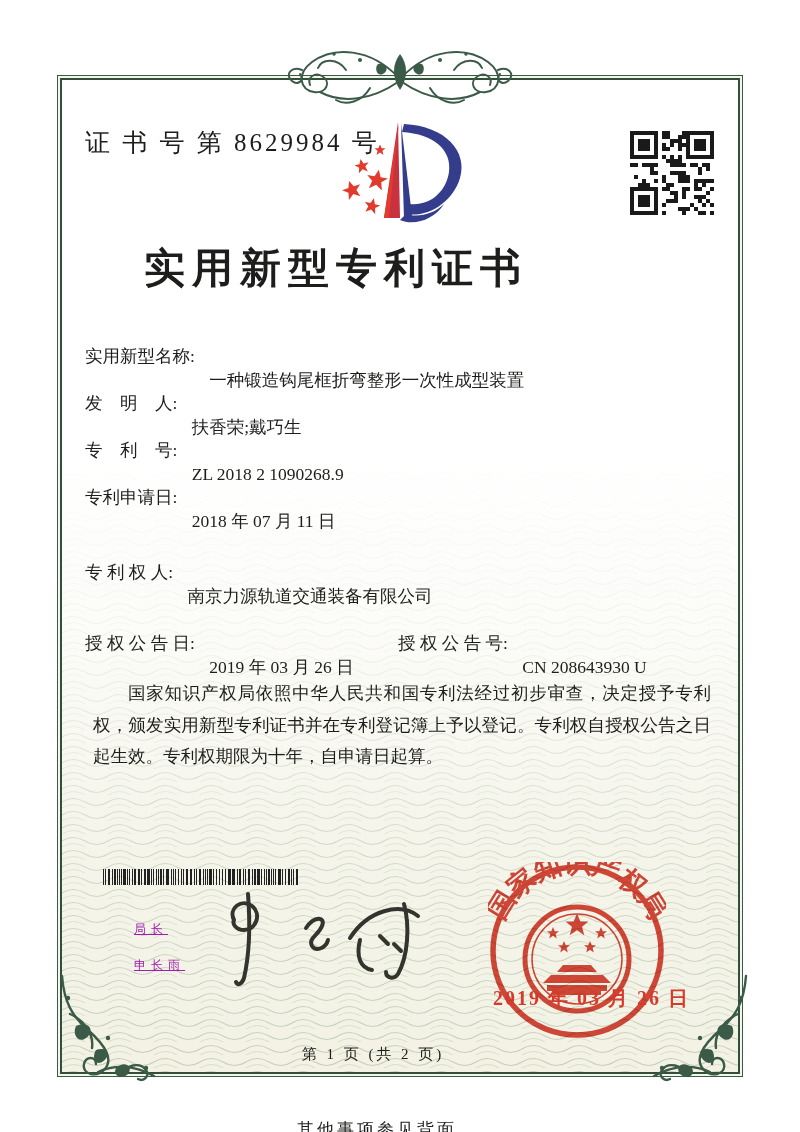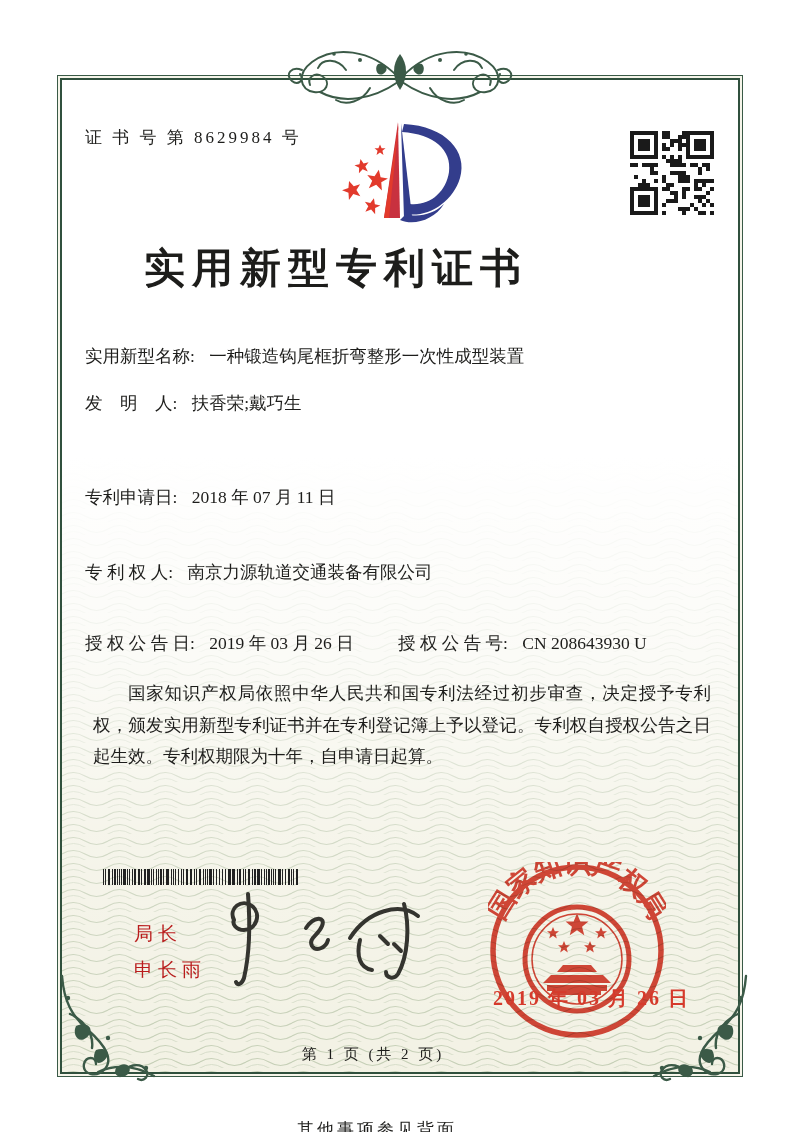--- a/index.html
+++ b/index.html
@@ -12,33 +12,33 @@
   .waves{position:absolute;inset:0;width:100%;height:100%;}
   .wave-fade{position:absolute;inset:0;
      background:linear-gradient(180deg,#ffffff 0%,#ffffff 38%,rgba(255,255,255,.72) 58%,
                 rgba(255,255,255,.28) 76%,rgba(255,255,255,.05) 100%);}
   
   .orn-top{position:absolute;left:50%;top:30px;transform:translateX(-50%);}
   .orn-bl{position:absolute;left:50px;top:968px;}
   .orn-br{position:absolute;left:628px;top:968px;transform:scaleX(-1);}
   
   .abs{position:absolute;}
-  .cert-no{left:85px;top:126px;font-size:17px;letter-spacing:3px;}
+  .cert-no{left:85px;top:126px;font-size:25px;letter-spacing:3px;}
   .title{left:0;width:672px;top:241px;text-align:center;font-size:41px;font-weight:bold;
          letter-spacing:7px;}
   .field-row{left:85px;width:640px;font-size:17.5px;line-height:1.45;}
   .flabel{display:inline-block;vertical-align:top;}
-  .fvalue{display:inline-block;vertical-align:top;margin-left:10px;}
+  .fvalue{display:inline-block;vertical-align:top;margin-left:10px;margin-top:24px;}
   .fvalue.wrapv{max-width:540px;}
   .pair2{position:absolute;left:313px;top:0;}
   .body-text{left:84px;width:636px;top:669px;font-size:17.5px;line-height:1.8;text-align:justify;}
   .body-text p{margin:9px;text-indent:2em;}
   .barcode{left:103px;top:869px;height:16px;display:flex;align-items:stretch;}
   .barcode .bar{background:#222;height:16px;}
-  .signer{font-size:19px;letter-spacing:5px;color:#b91c1c;}
+  .signer{font-size:12px;letter-spacing:5px;color:#a21caf;text-decoration:underline;}
   .signer-title{left:134px;top:921px;}
   .signer-name{left:134px;top:957px;}
   .sig{left:208px;top:880px;}
   .seal{left:488px;top:862px;mix-blend-mode:multiply;}
   .seal-date{left:493px;top:985px;font-size:20px;letter-spacing:2px;color:#d53a2b;
              font-weight:bold;white-space:nowrap;}
   .page-footer{left:0;width:746px;top:1045px;text-align:center;font-size:15px;letter-spacing:3px;}
   .back-note{left:0;width:754px;top:1094px;text-align:center;font-size:17px;letter-spacing:3px;margin-top:24px;}
   
   .qr{left:630px;top:131px;display:grid;grid-template-columns:repeat(21,4px);
@@ -596,20 +596,24 @@
   <div class="abs title">实用新型专利证书</div>
 
   <div class="abs field-row" style="top:344px">
     <span class="flabel">实用新型名称:</span>
     <span class="fvalue">一种锻造钩尾框折弯整形一次性成型装置</span>
   </div>
   <div class="abs field-row" style="top:391px">
     <span class="flabel">发　明　人:</span>
     <span class="fvalue">扶香荣;戴巧生</span>
   </div>
+  <div class="abs field-row" style="top:438px">
+    <span class="flabel">专　利　号:</span>
+    <span class="fvalue">ZL 2018 2 1090268.9</span>
+  </div>
   <div class="abs field-row" style="top:485px">
     <span class="flabel">专利申请日:</span>
     <span class="fvalue">2018 年 07 月 11 日</span>
   </div>
   <div class="abs field-row" style="top:560px">
     <span class="flabel">专 利 权 人:</span>
     <span class="fvalue">南京力源轨道交通装备有限公司</span>
   </div>
   <div class="abs field-row" style="top:631px">
     <span class="flabel">授 权 公 告 日:</span>

